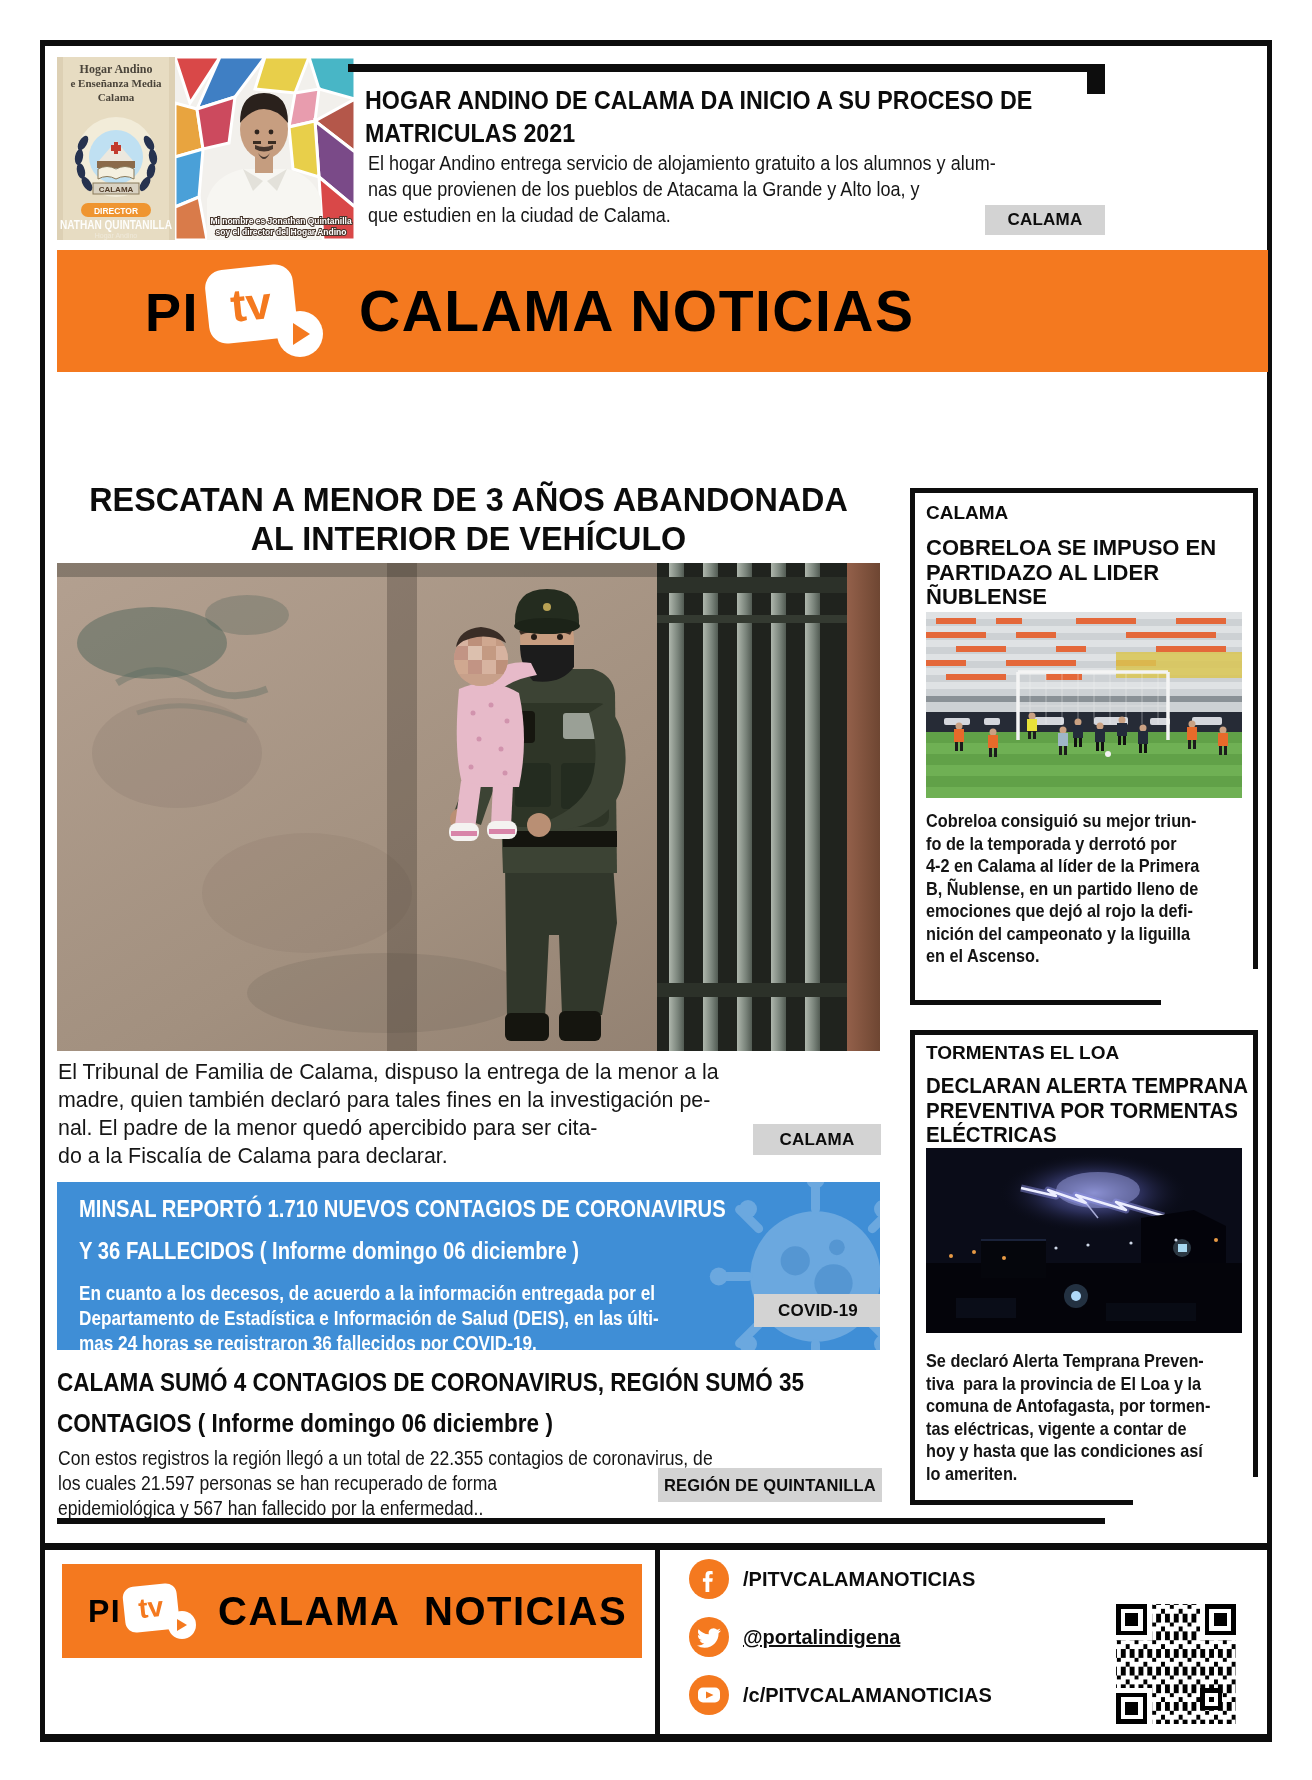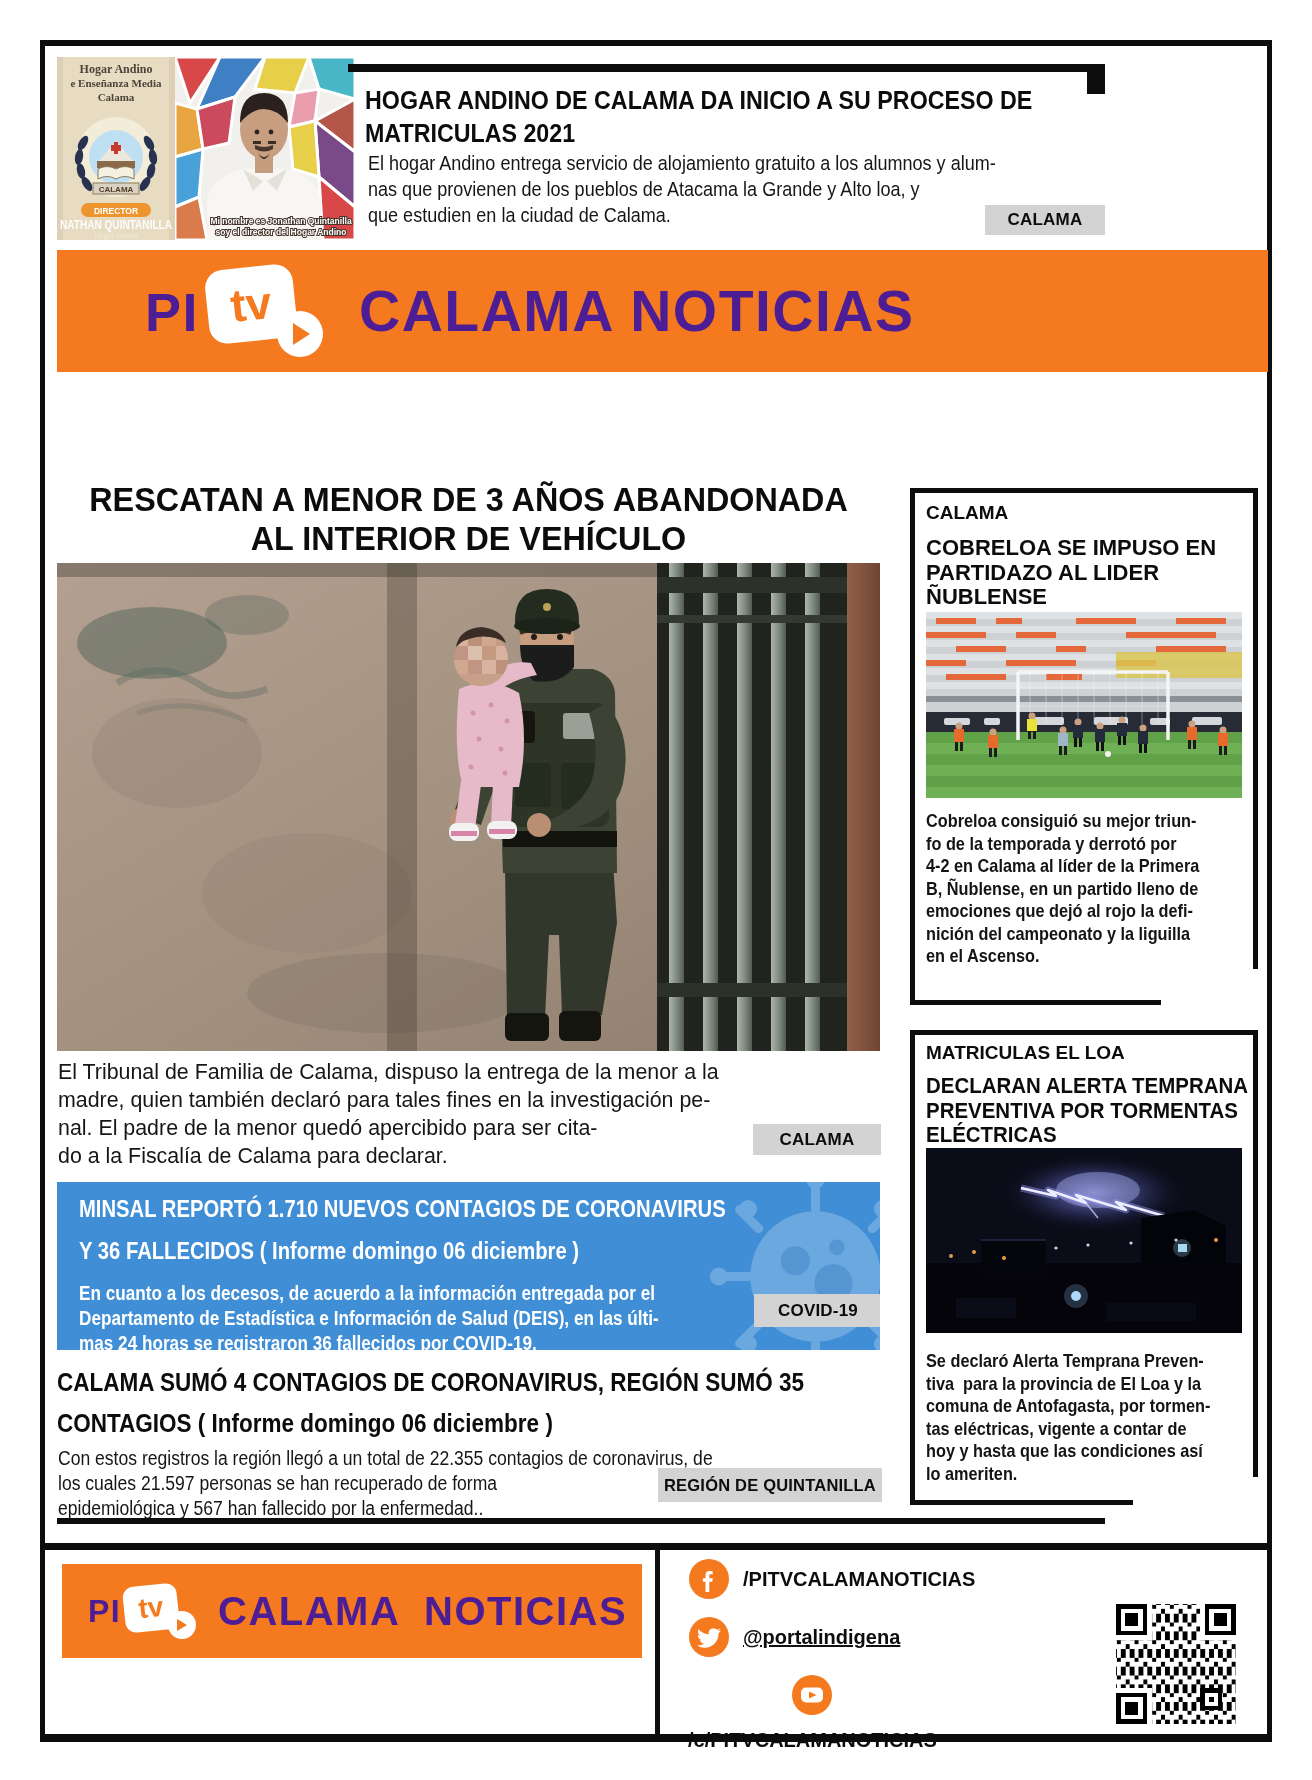--- a/index.html
+++ b/index.html
@@ -12,21 +12,21 @@
        display:flex;align-items:center;justify-content:center;font-size:17px;letter-spacing:.2px;}
   .sx88{transform:scaleX(.88);transform-origin:0 0;}
   .sx90{transform:scaleX(.90);transform-origin:0 0;}
   .sx93{transform:scaleX(.93);transform-origin:0 0;}
   .sx95{transform:scaleX(.95);transform-origin:0 0;}
   .sxc{transform:scaleX(.95);transform-origin:50% 0;}
   .kicker{font-weight:700;font-size:19px;color:#0c0c0c;}
   .sbh{font-weight:800;font-size:22px;line-height:1.12;color:#0c0c0c;}
   .sbb{font-weight:600;font-size:18.5px;line-height:1.22;color:#141414;}
   .orange{background:#F4791F;}
-  .mast-title{color:#4c1d95;font-weight:900;letter-spacing:1.5px;}
+  .mast-title{color:#000000;font-weight:900;letter-spacing:1.5px;}
   .sock-txt{font-weight:700;font-size:20px;color:#0c0c0c;}
   .logo-box{background:#fff;display:flex;align-items:center;justify-content:center;
             transform:rotate(-6deg);}
   .logo-tv{color:#F4791F;font-weight:800;}
   .logo-circle{background:#fff;border-radius:50%;display:flex;align-items:center;justify-content:center;}
   .tri{width:0;height:0;border-style:solid;border-color:transparent;}
 </style>
 </head>
 <body>
 
@@ -441,21 +441,21 @@
 emociones que dejó al rojo la defi-
 nición del campeonato y la liguilla
 en el Ascenso.</div>
   </div>
 
   <div class="abs" style="left:910px;top:1030px;width:348px;height:475px;">
     <div class="abs blk" style="left:0;top:0;width:100%;height:5px;"></div>
     <div class="abs blk" style="left:0;top:0;width:5px;height:100%;"></div>
     <div class="abs blk" style="right:0;top:0;width:5px;height:94%;"></div>
     <div class="abs blk" style="left:0;bottom:0;width:64%;height:5px;"></div>
-    <div class="abs kicker" style="left:16px;top:12px;">MATRICULAS EL LOA</div>
+    <div class="abs kicker" style="left:16px;top:12px;">TORMENTAS EL LOA</div>
     <div class="abs pre sbh sx93" style="left:16px;top:44px;">DECLARAN ALERTA TEMPRANA
 PREVENTIVA POR TORMENTAS
 ELÉCTRICAS</div>
     <svg class="abs" style="left:16px;top:118px;" width="316" height="185" viewBox="0 0 316 185">
       <defs>
         <radialGradient id="cloudglow" cx="0.5" cy="0.5" r="0.5">
           <stop offset="0" stop-color="#8a8fd8" stop-opacity="0.9"></stop>
             <stop offset="0.5" stop-color="#4a4f96" stop-opacity="0.5"></stop>
             <stop offset="1" stop-color="#0a0c18" stop-opacity="0"></stop>
         </radialGradient>
@@ -528,21 +528,21 @@
   <div class="abs" style="left:688px;top:1616px;display:flex;align-items:center;gap:13px;text-decoration:underline;">
     <svg width="42" height="42" viewBox="0 0 42 42">
       <circle cx="21" cy="21" r="20" fill="#F4791F"></circle>
       <g transform="translate(9,10)">
         <path d="M23.95,4.57 a10,10 0 0 1 -2.82,0.77 a4.96,4.96 0 0 0 2.16,-2.72 a9.99,9.99 0 0 1 -3.13,1.2 a4.92,4.92 0 0 0 -8.38,4.48 C7.69,8.1 4.07,6.13 1.64,3.16 a4.82,4.82 0 0 0 -0.67,2.48 c0,1.71 0.87,3.21 2.19,4.1 a4.9,4.9 0 0 1 -2.23,-0.62 v0.06 a4.92,4.92 0 0 0 3.95,4.83 a5,5 0 0 1 -2.21,0.08 a4.94,4.94 0 0 0 4.6,3.42 a9.87,9.87 0 0 1 -6.1,2.1 c-0.39,0 -0.78,-0.02 -1.17,-0.07 a14,14 0 0 0 7.56,2.21 c9.05,0 14,-7.5 14,-13.99 c0,-0.21 0,-0.42 -0.02,-0.63 A9.94,9.94 0 0 0 24,4.59 z" fill="#fff"></path>
       </g>
     </svg>
     <span class="sock-txt">@portalindigena</span>
   </div>
 
-  <div class="abs" style="left:688px;top:1674px;display:flex;align-items:center;gap:13px;flex-direction:column;">
+  <div class="abs" style="left:688px;top:1674px;display:flex;align-items:center;gap:13px;">
     <svg width="42" height="42" viewBox="0 0 42 42">
       <circle cx="21" cy="21" r="20" fill="#F4791F"></circle>
       <rect x="10" y="13.5" width="22" height="15" rx="5" fill="#fff"></rect>
       <polygon points="18,17.5 18,24.5 25.5,21" fill="#F4791F"></polygon>
     </svg>
     <span class="sock-txt">/c/PITVCALAMANOTICIAS</span>
   </div>
 
 
   <svg class="abs" style="left:1112px;top:1600px;" width="128" height="128" viewBox="0 0 29 29" shape-rendering="crispEdges">

